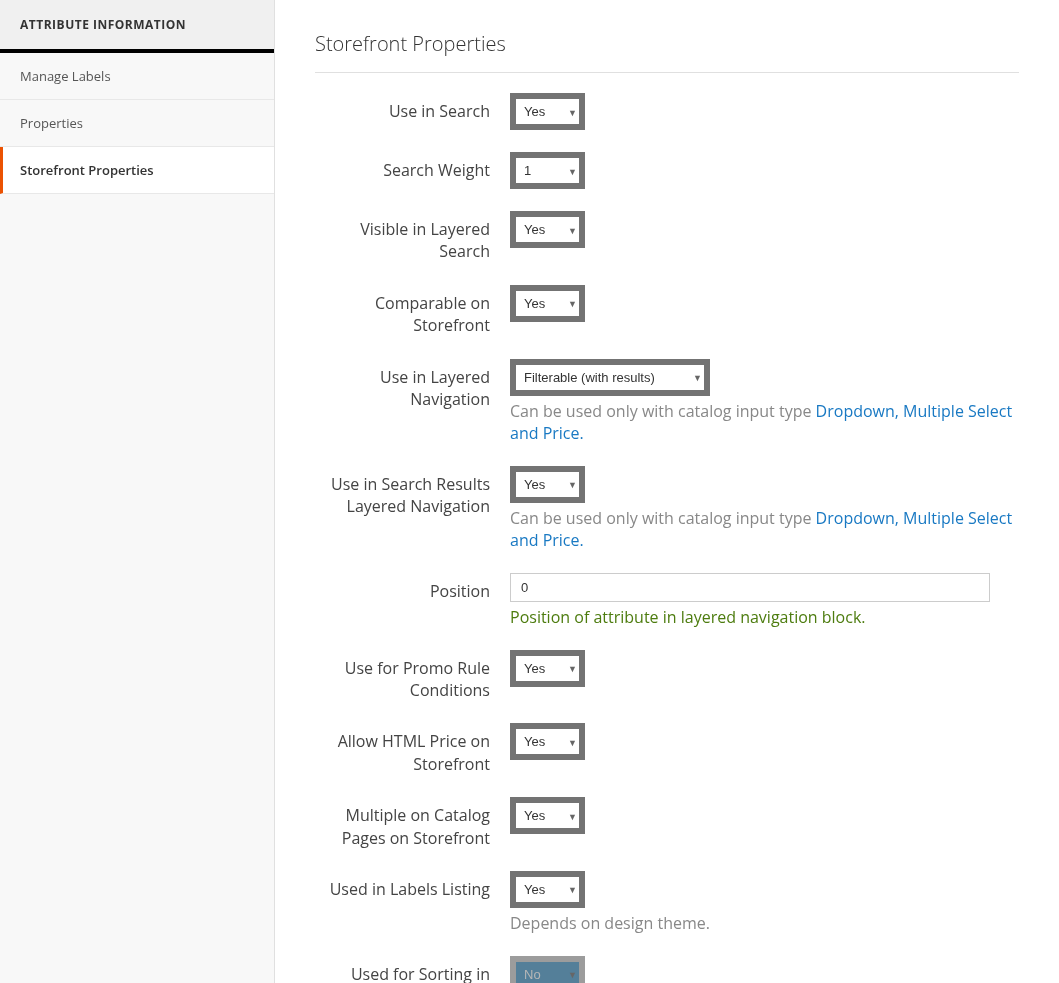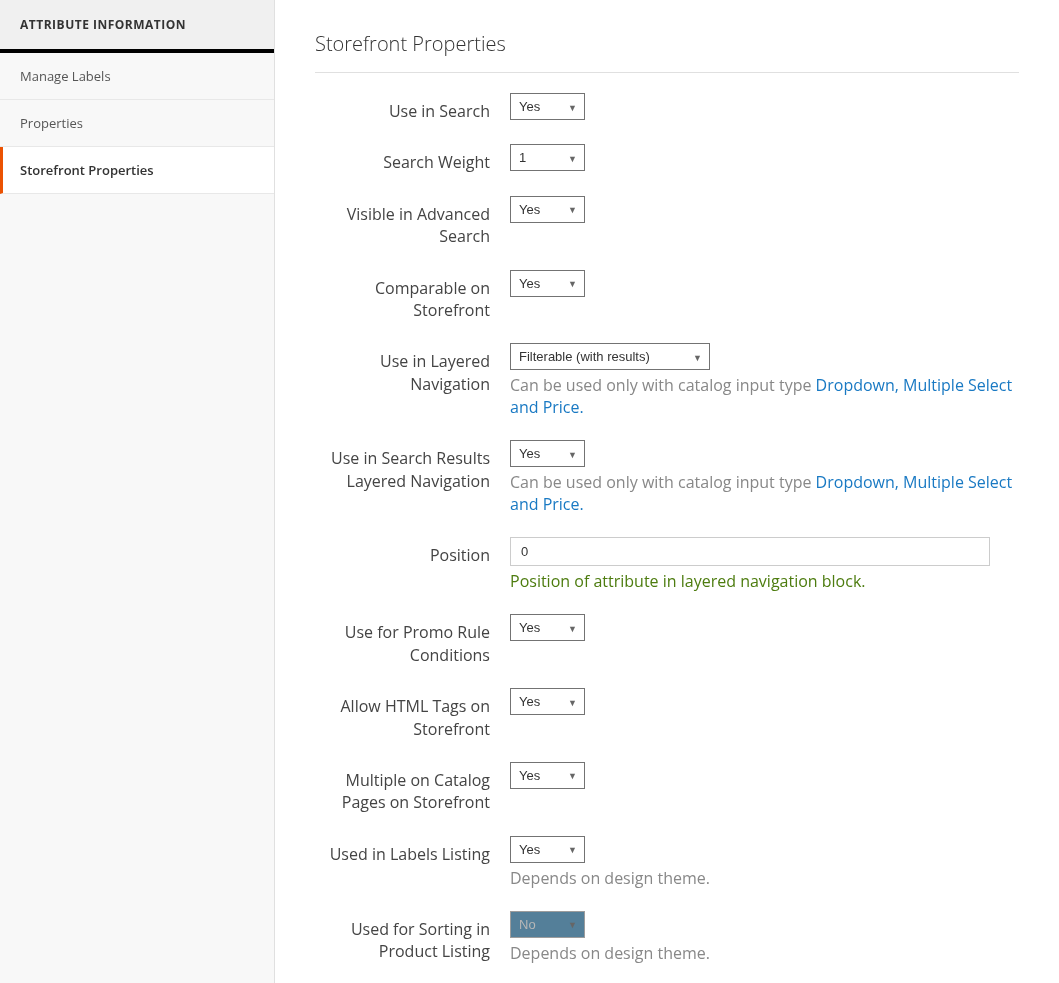--- a/index.html
+++ b/index.html
@@ -75,21 +75,21 @@
       color: #444;
       line-height: 1.4;
     }
     .form-field {
       flex: 1;
     }
     .form-field select {
       appearance: none;
       -webkit-appearance: none;
       background: #fff;
-      border: 1px solid #737373;
+      border: 6px solid #737373;
       padding: 5px 30px 5px 8px;
       font-size: 13px;
       color: #333;
       cursor: pointer;
       min-width: 80px;
       position: relative;
     }
     .select-wrapper {
       position: relative;
       display: inline-block;
@@ -163,21 +163,21 @@
           <select>
             <option>1</option><option>2</option><option>3</option><option>4</option>
             <option>5</option><option>6</option><option>7</option><option>8</option>
             <option>9</option><option>10</option>
           </select>
         </div>
       </div>
     </div>
 
     <div class="form-row">
-      <div class="form-label">Visible in Advanced Search</div>
+      <div class="form-label">Visible in Layered Search</div>
       <div class="form-field">
         <div class="select-wrapper">
           <select>
             <option>Yes</option>
             <option>No</option>
           </select>
         </div>
       </div>
     </div>
 
@@ -238,21 +238,21 @@
         <div class="select-wrapper">
           <select>
             <option>Yes</option>
             <option>No</option>
           </select>
         </div>
       </div>
     </div>
 
     <div class="form-row">
-      <div class="form-label">Allow HTML Tags on Storefront</div>
+      <div class="form-label">Allow HTML Price on Storefront</div>
       <div class="form-field">
         <div class="select-wrapper">
           <select>
             <option>Yes</option>
             <option>No</option>
           </select>
         </div>
       </div>
     </div>
 

